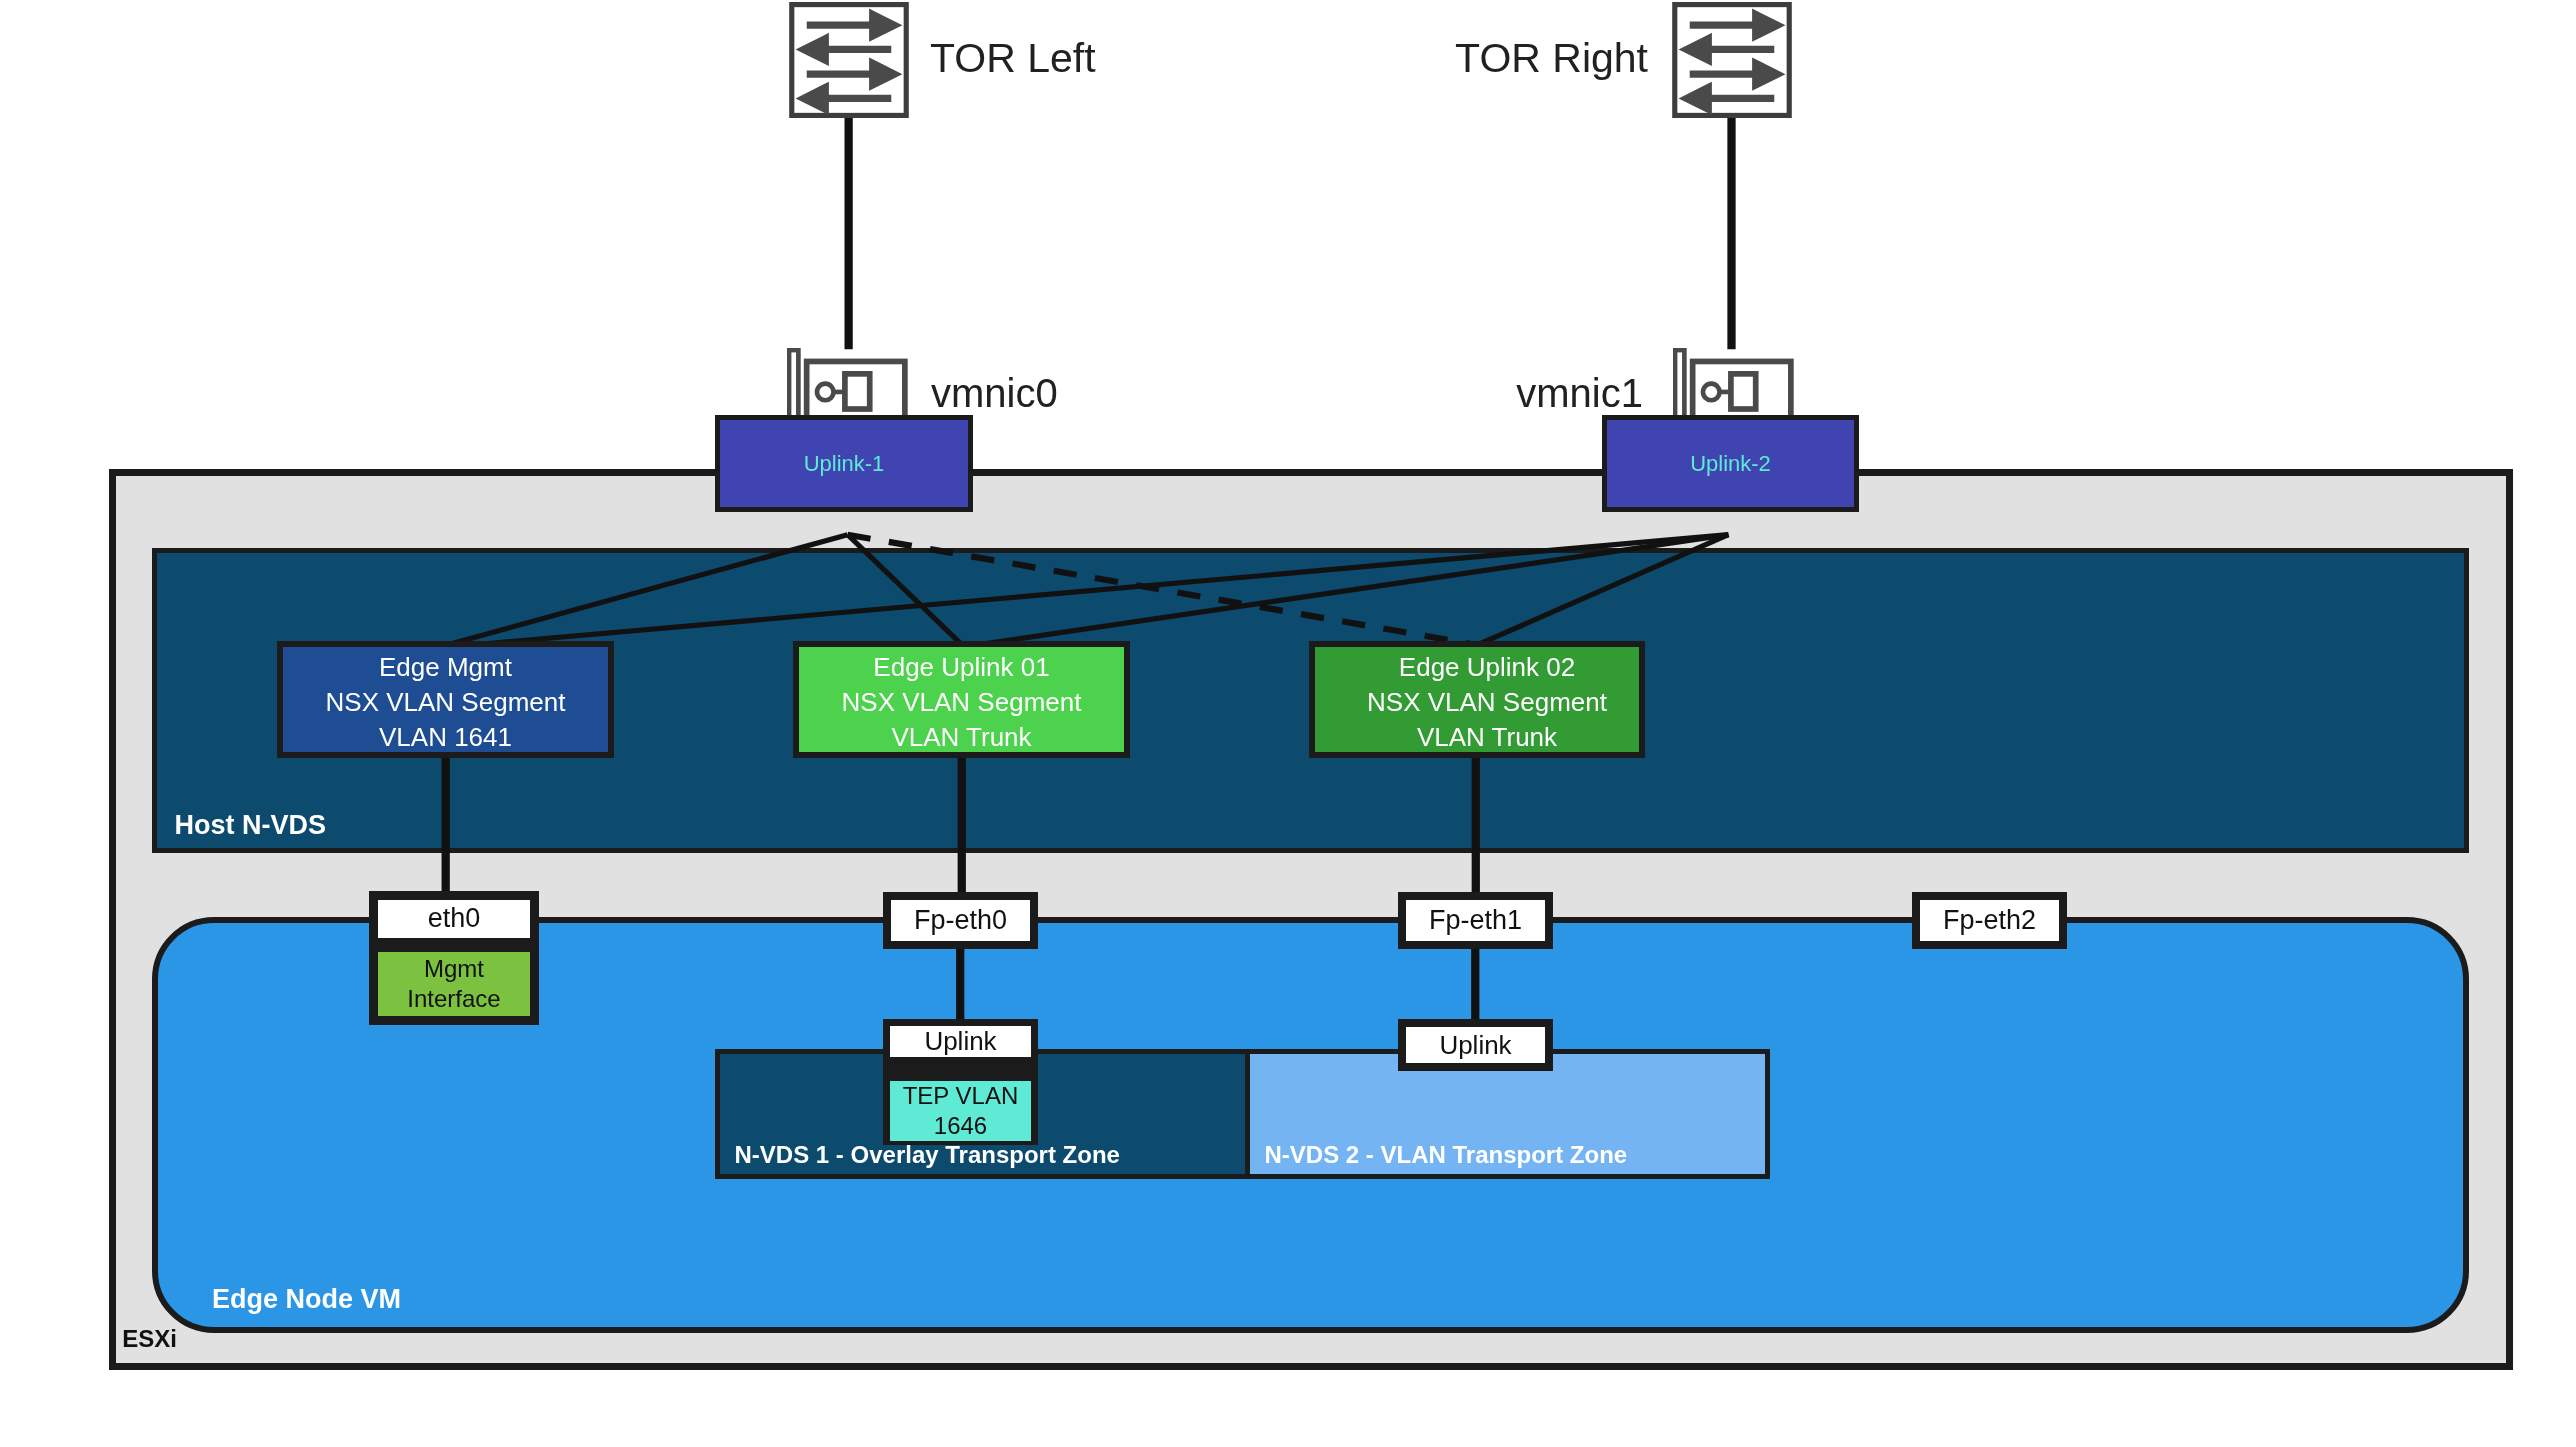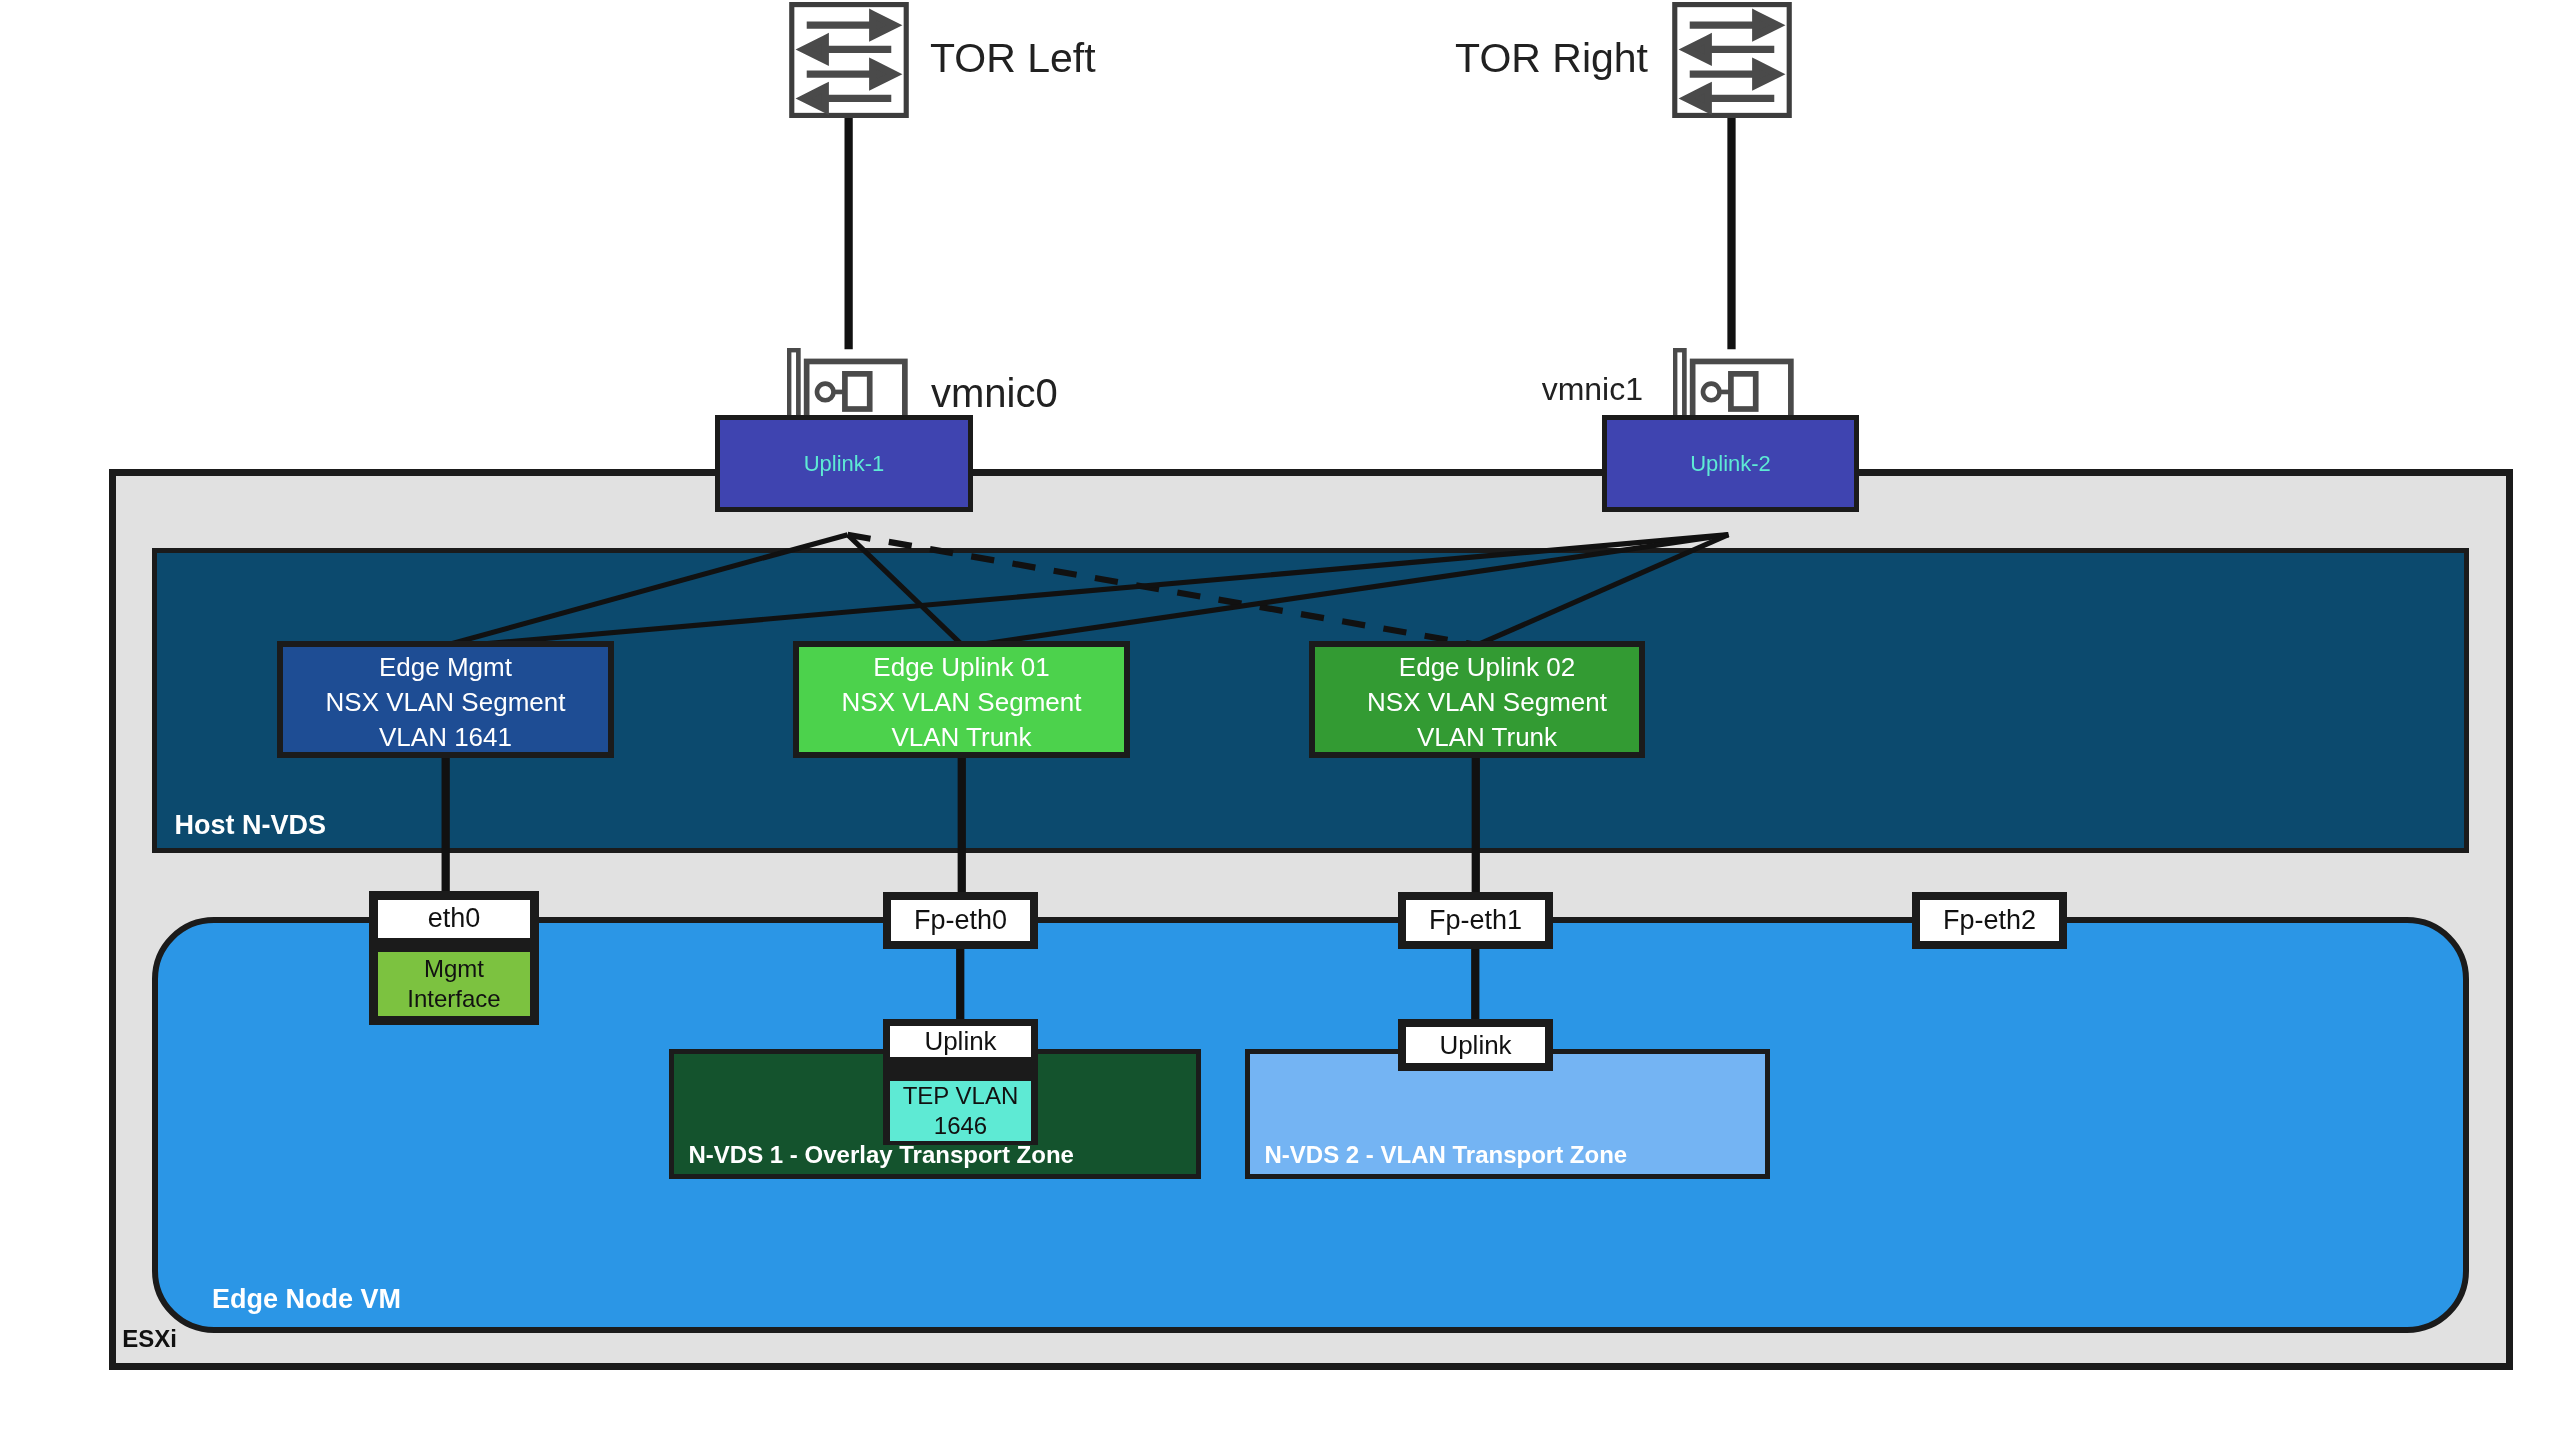--- a/index.html
+++ b/index.html
@@ -12,21 +12,21 @@
   .right-align{text-align:right;}
 
   
   .esxi-box{position:absolute;left:109px;top:469px;width:2404px;height:901px;
             background:#e1e1e1;border:7.2px solid #1b1b1b;box-sizing:border-box;}
   .host-nvds-box{position:absolute;left:152px;top:548px;width:2317px;height:305px;
             background:#0c4a6e;border:5.2px solid #1b1b1b;box-sizing:border-box;}
   .edge-vm-box{position:absolute;left:152px;top:917px;width:2317px;height:416px;
             background:#2b96e6;border:6.2px solid #1b1b1b;border-radius:62px;box-sizing:border-box;}
   .zone-box{position:absolute;top:1049px;height:130px;border:5.2px solid #1b1b1b;box-sizing:border-box;}
-  .zone-nvds1{left:669px;width:532px;background:#14532d;}
+  .zone-nvds1{left:715px;width:580px;background:#0c4a6e;}
   .zone-nvds2{left:1245px;width:525px;background:#74b4f3;}
   .zone-label{position:absolute;left:14.5px;bottom:5.2px;font-size:24px;font-weight:bold;color:#ffffff;white-space:nowrap;}
   .container-label{position:absolute;font-weight:bold;color:#ffffff;white-space:nowrap;}
   .hostnvds-label{left:17.6px;bottom:7.2px;font-size:27px;}
   .edgevm-label{left:54px;bottom:12.4px;font-size:27px;}
   .esxi-label{position:absolute;left:6.2px;bottom:10.3px;font-size:24px;font-weight:bold;color:#111111;}
 
   
   .uplink-box{position:absolute;top:415px;height:97px;background:#3f44b0;border:5.2px solid #1b1b1b;
               box-sizing:border-box;color:#5eead4;font-size:22px;display:flex;align-items:center;justify-content:center;}
@@ -158,21 +158,21 @@
           <line x1="122" y1="145" x2="122" y2="168"></line>
         <line x1="140" y1="145" x2="140" y2="168"></line>
           <line x1="158" y1="145" x2="158" y2="168"></line>
         <line x1="176" y1="145" x2="176" y2="168"></line>
           <line x1="100" y1="168" x2="181" y2="168"></line>
       </g>
     </svg>
   </div>
   <div class="top-label" style="left:931px;top:371px;font-size:40px;">vmnic0</div>
 
-  <div class="top-label right-align" style="left:1390px;top:371px;width:253px;font-size:32px;">vmnic1</div>
+  <div class="top-label right-align" style="left:1390px;top:371px;width:253px;font-size:40px;">vmnic1</div>
   <div class="abs" style="left:1673px;top:348px;">
     <svg class="icon-svg" width="122" height="91" viewBox="0 0 236 176">
       <g fill="#ffffff" stroke="#4a4a4a">
         <rect x="4" y="4" width="18" height="166" stroke-width="9"></rect>
         <rect x="38" y="26" width="190" height="118" stroke-width="11"></rect>
         <circle cx="74" cy="85" r="16" stroke-width="9"></circle>
         <line x1="90" y1="85" x2="112" y2="85" stroke-width="9"></line>
         <rect x="112" y="50" width="48" height="68" stroke-width="11"></rect>
       </g>
       <g stroke="#4a4a4a" stroke-width="8" fill="none">

